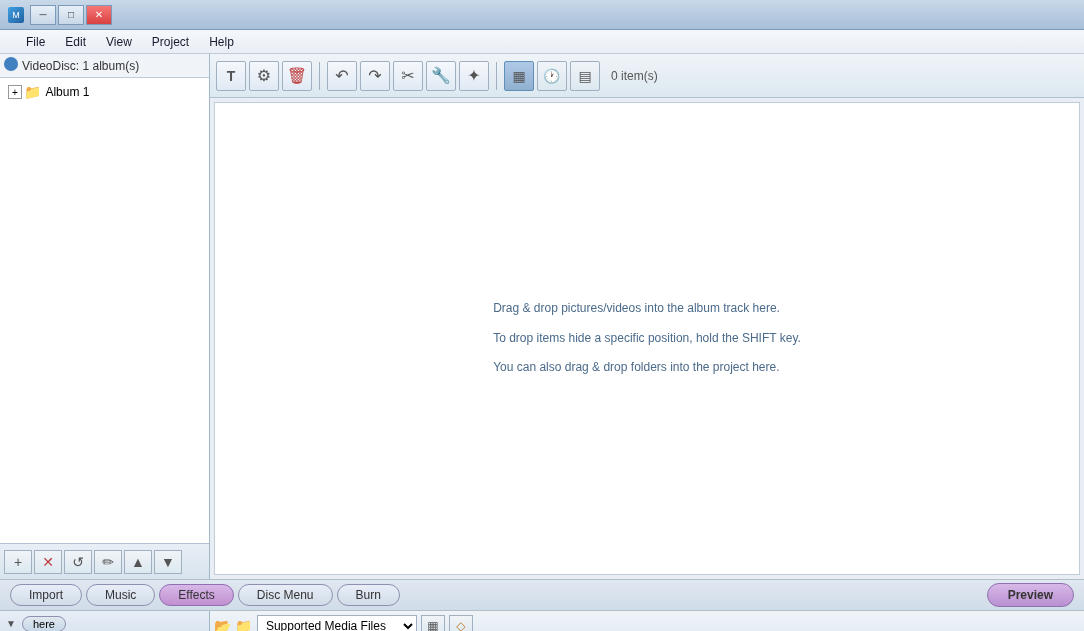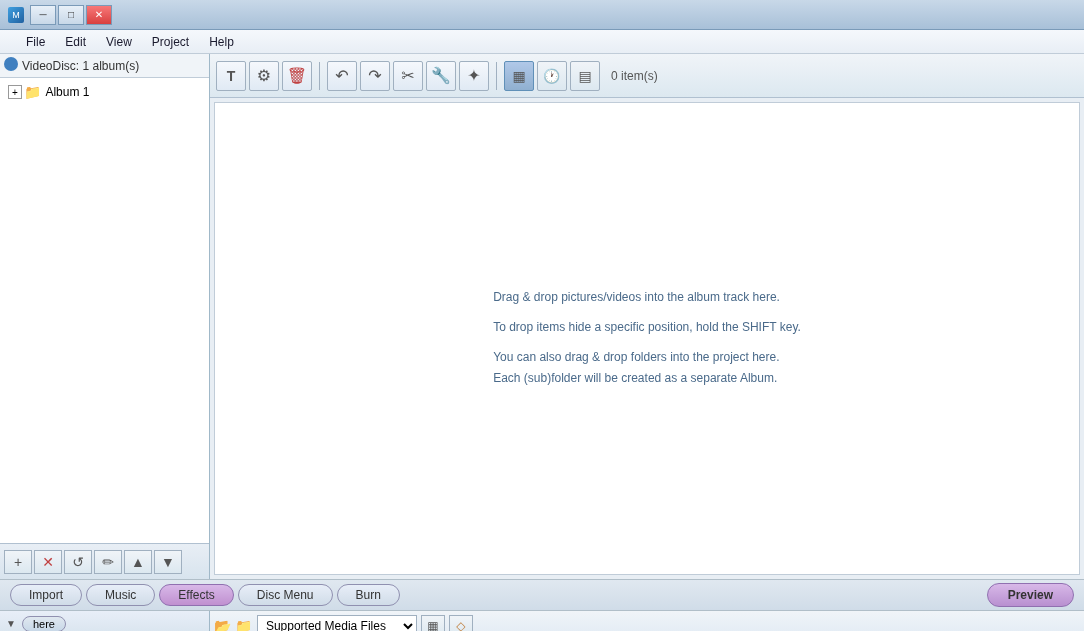--- a/index.html
+++ b/index.html
@@ -310,21 +310,20 @@
       <button class="view-btn">🕐</button>
       <button class="view-btn">▤</button>
       <span class="item-count">0 item(s)</span>
     </div>
 
     <div class="album-area">
       <div class="drop-hint">
         <div>Drag &amp; drop pictures/videos into the album track here.</div>
         <div style="margin-top:8px;">To drop items hide a specific position, hold the SHIFT key.</div>
         <div style="margin-top:8px;">You can also drag &amp; drop folders into the project here.</div>
-        <div>Each (sub)folder will be created as a separate Album.</div>
       </div>
     </div>
   </div>
 
 </div>
 
 <div class="tabs-bar">
   <button class="tab-btn">Import</button>
   <button class="tab-btn">Music</button>
   <button class="tab-btn active">Effects</button>

